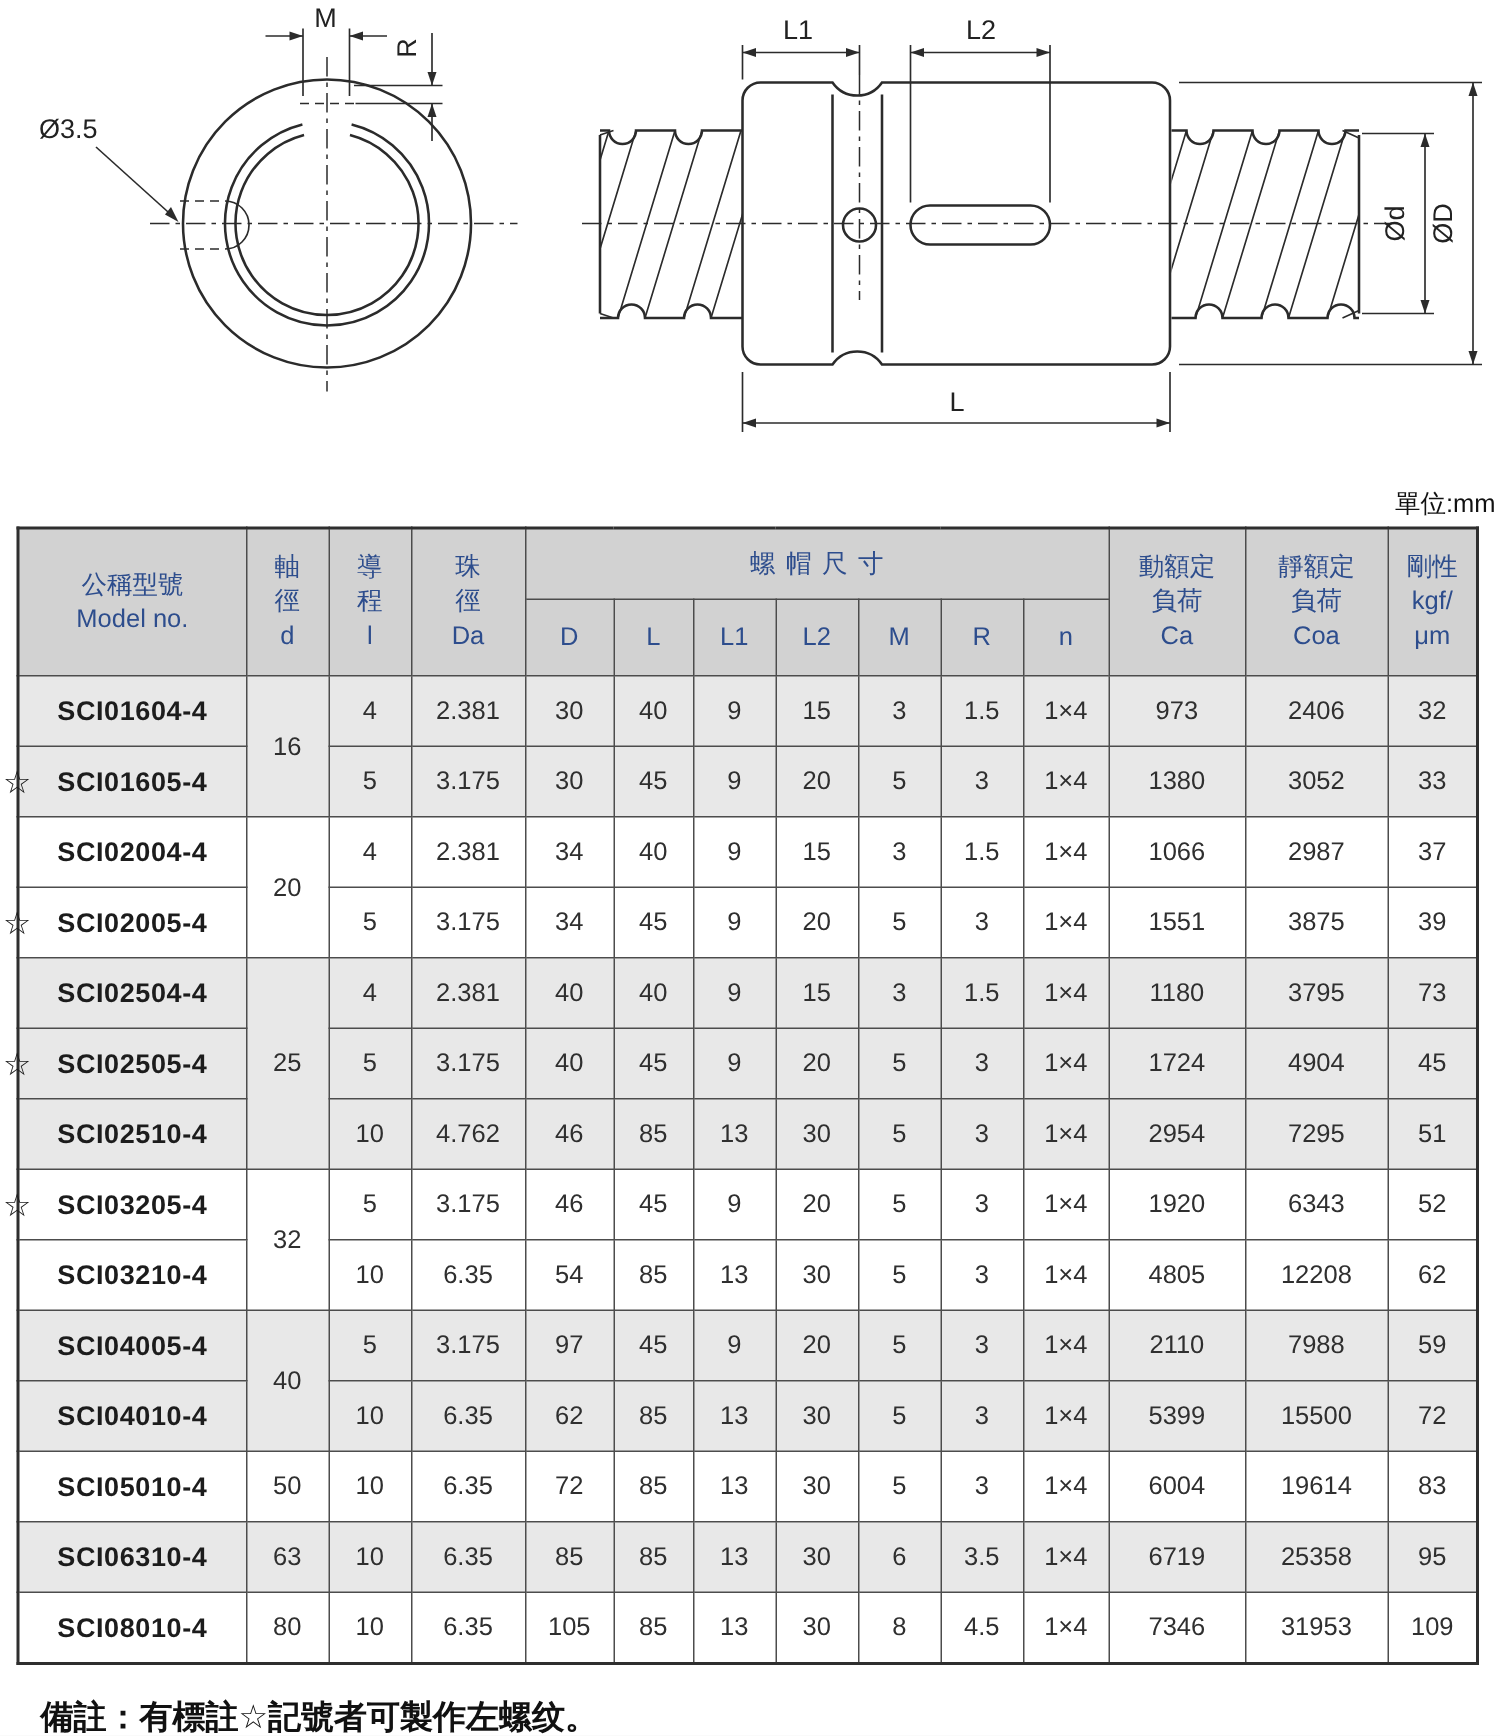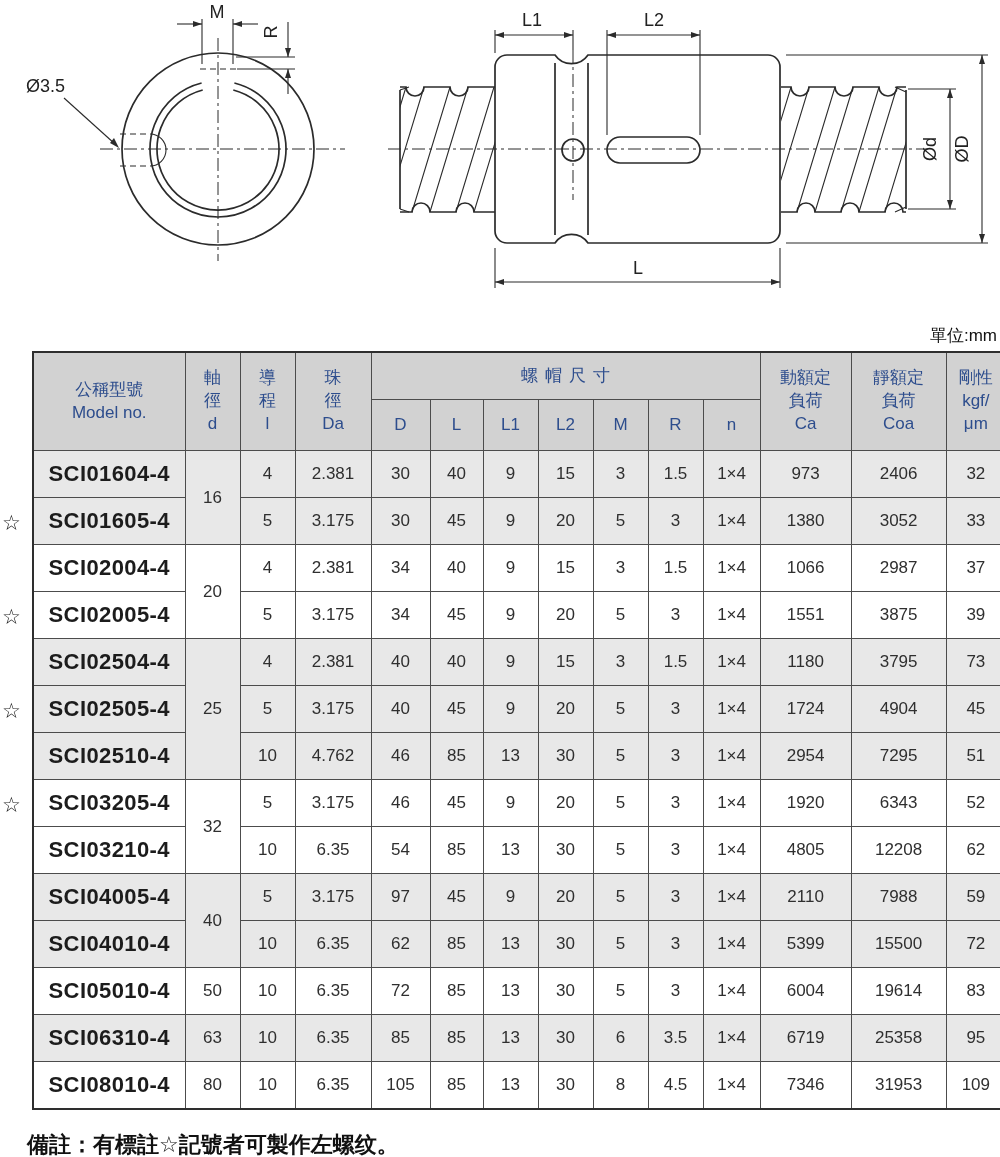--- a/index.html
+++ b/index.html
@@ -12,30 +12,30 @@
   .drawing-svg{display:block;margin-top:2px;}
   .obj{stroke:#2b2b2b;stroke-width:1.7;fill:none;}
   .thin{stroke:#2b2b2b;stroke-width:1.1;fill:none;}
   .cl{stroke:#2b2b2b;stroke-width:1;fill:none;stroke-dasharray:13 4 3 4;}
   .hid{stroke:#2b2b2b;stroke-width:1.1;fill:none;stroke-dasharray:6 4;}
   .arr{fill:#2b2b2b;stroke:none;}
   .dimtxt{font-family:"Liberation Sans","DejaVu Sans",sans-serif;font-size:18px;fill:#222;}
   
   .unit-label{width:997px;text-align:right;font-size:17px;color:#111;margin-top:22px;}
   
-  .table-zone{position:relative;padding-left:32px;margin-top:4px;}
+  .table-zone{position:relative;padding-left:11px;margin-top:4px;}
   table.spec{border-collapse:collapse;table-layout:fixed;width:973px;border:2px solid #2e2e2e;}
   table.spec th,table.spec td{border:1px solid #4c4c4c;text-align:center;vertical-align:middle;padding:0;}
   table.spec thead th{background:#d2d2d2;color:#2d4d8d;font-weight:normal;font-size:17px;line-height:1.35;}
   table.spec thead tr.h1 th{height:46px;}
   table.spec thead tr.h2 th{height:50px;}
   .nut-span{letter-spacing:7px;padding-left:7px;font-family:Liberation Serif, serif;}
   table.spec tbody td{height:46px;font-size:17px;color:#2f2f2f;background:#ffffff;}
   table.spec tbody tr.shade td{background:#e8e8e8;}
-  table.spec tbody td.model{font-weight:bold;color:#1c1c1c;letter-spacing:0.4px;font-size:22px;}
+  table.spec tbody td.model{font-weight:bold;color:#1c1c1c;letter-spacing:0.4px;font-size:18px;}
   .vstack span{display:block;}
   .star{position:absolute;left:2px;transform:translateY(-50%);font-size:21px;color:#1a1a1a;line-height:1;}
   
   .note{margin:20px 0 0 27px;font-size:22px;font-weight:bold;color:#111;}
 </style>
 </head>
 <body>
 
 <div class="page">
 

